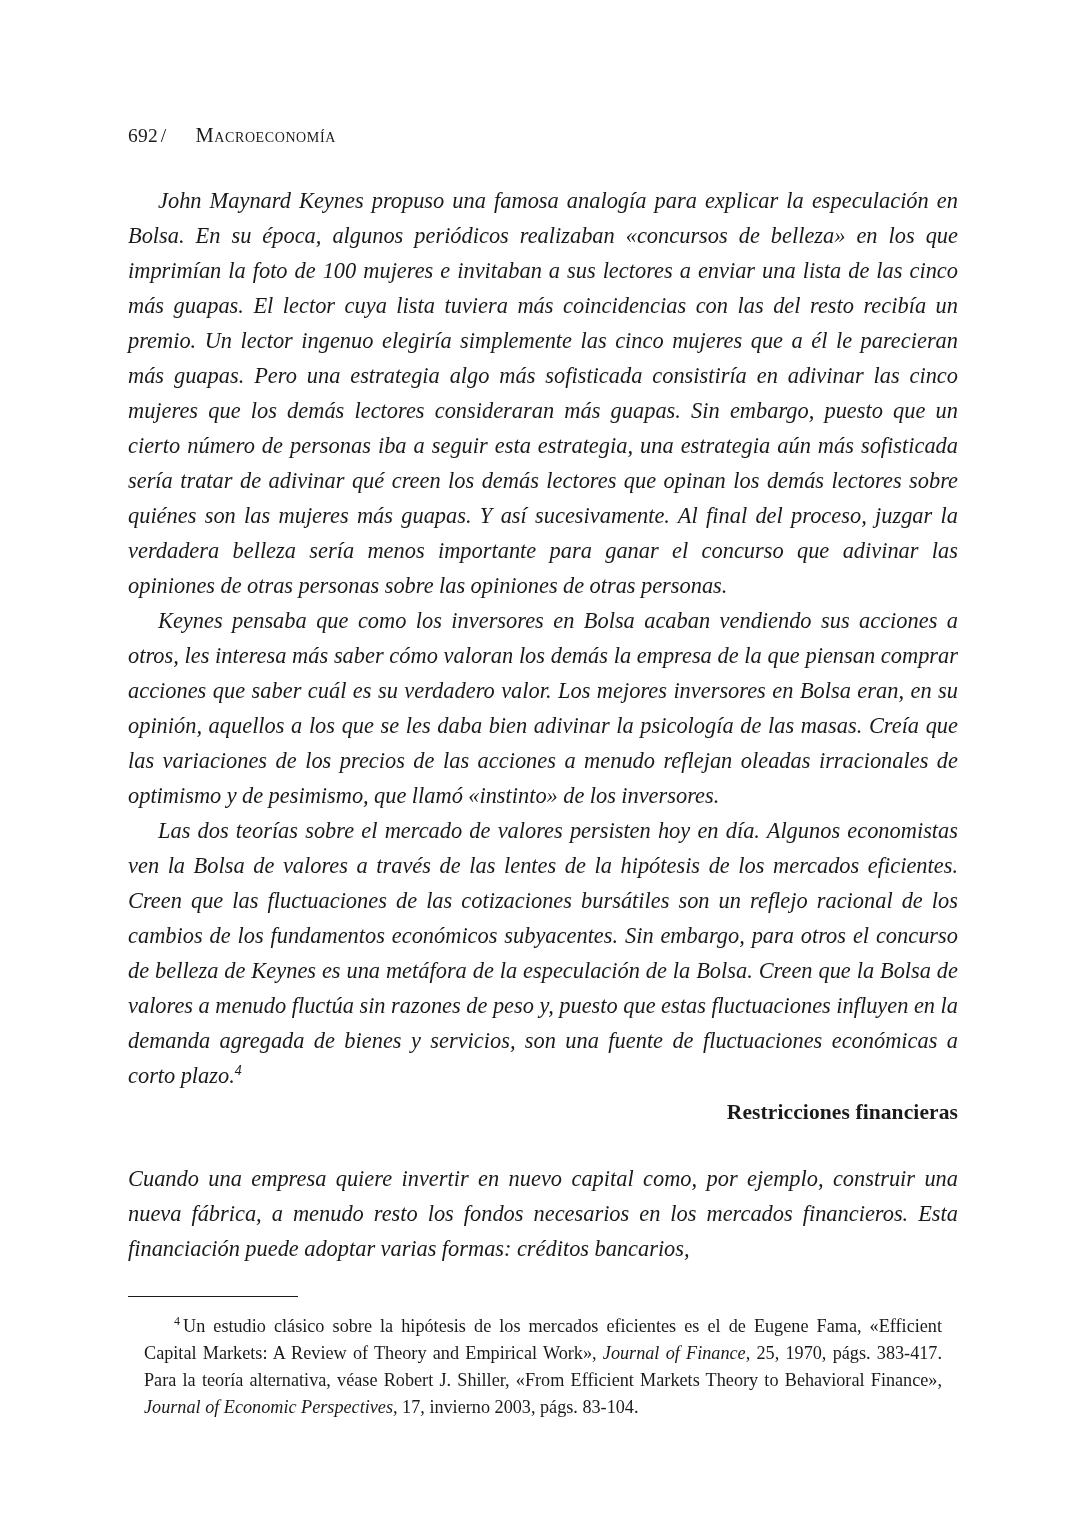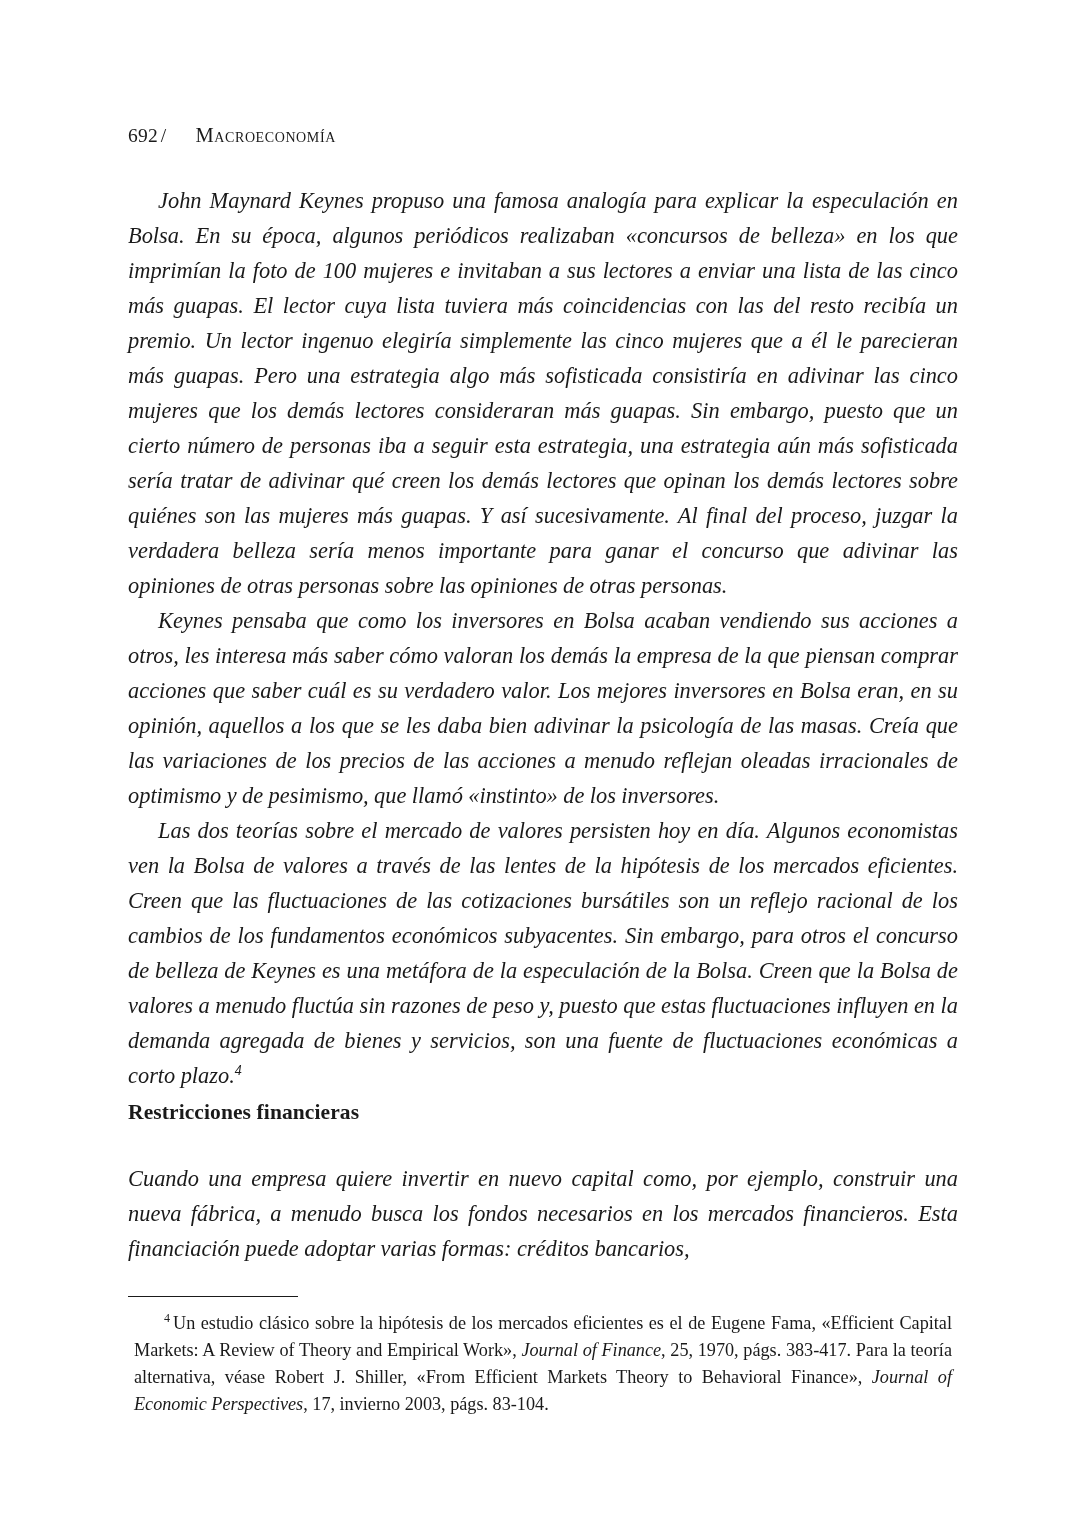--- a/index.html
+++ b/index.html
@@ -85,20 +85,21 @@
     font-size: 21.5px;
     font-weight: bold;
     line-height: 30px;
     letter-spacing: 0.1px;
   }
   .heading-block {
     position: absolute;
     left: 0;
     top: 1097px;
     width: 830px;
+    text-align: right;
   }
   .closing-block {
     position: absolute;
     left: 0;
     top: 1161px;
     width: 830px;
   }
 
   
   .footnote-block {
@@ -108,21 +109,21 @@
     width: 830px;
   }
   .footnote-rule {
     width: 170px;
     height: 0;
     border: 0;
     border-top: 1.4px solid #1a1a1a;
     margin: 0 0 13px 0;
   }
   p.footnote {
-    margin: 6px;
+    margin: 16px;
     font-size: 18.2px;
     line-height: 27px;
     text-align: justify;
     text-align-last: left;
     text-indent: 30px;
   }
   p.footnote sup.fn-num {
     font-size: 0.66em;
     vertical-align: super;
     line-height: 0;
@@ -151,21 +152,21 @@
 
       <p class="para indent"><span>Las dos teorías sobre el mercado de valores persisten hoy en día. Algunos economistas ven la Bolsa de valores a través de las lentes de la hipótesis de los mercados eficientes. Creen que las fluctuaciones de las cotizaciones bursátiles son un reflejo racional de los cambios de los fundamentos económicos subyacentes. Sin embargo, para otros el concurso de belleza de Keynes es una metáfora de la especulación de la Bolsa. Creen que la Bolsa de valores a menudo fluctúa sin razones de peso y, puesto que estas fluctuaciones influyen en la demanda agregada de bienes y servicios, son una fuente de fluctuaciones económicas a corto plazo.</span><sup class="fn-ref">4</sup></p>
 
     </div>
 
     <div class="heading-block">
       <h2 class="section-heading">Restricciones financieras</h2>
     </div>
 
     <div class="closing-block">
-      <p class="para noindent">Cuando una empresa quiere invertir en nuevo capital como, por ejemplo, construir una nueva fábrica, a menudo busca los fondos necesarios en los mercados financieros. Esta financiación puede adoptar varias formas: créditos bancarios,</p>
+      <p class="para noindent">Cuando una empresa quiere invertir en nuevo capital como, por ejemplo, construir una nueva fábrica, a menudo resto los fondos necesarios en los mercados financieros. Esta financiación puede adoptar varias formas: créditos bancarios,</p>
     </div>
 
     <div class="footnote-block">
       <hr class="footnote-rule">
       <p class="footnote"><sup class="fn-num">4</sup><span>Un estudio clásico sobre la hipótesis de los mercados eficientes es el de Eugene Fama, «Efficient Capital Markets: A Review of Theory and Empirical Work», </span><span class="it">Journal of Finance</span><span>, 25, 1970, págs. 383-417. Para la teoría alternativa, véase Robert J. Shiller, «From Efficient Markets Theory to Behavioral Finance», </span><span class="it">Journal of Economic Perspectives</span><span>, 17, invierno 2003, págs. 83-104.</span></p>
     </div>
 
   </div>
 </div>
 

